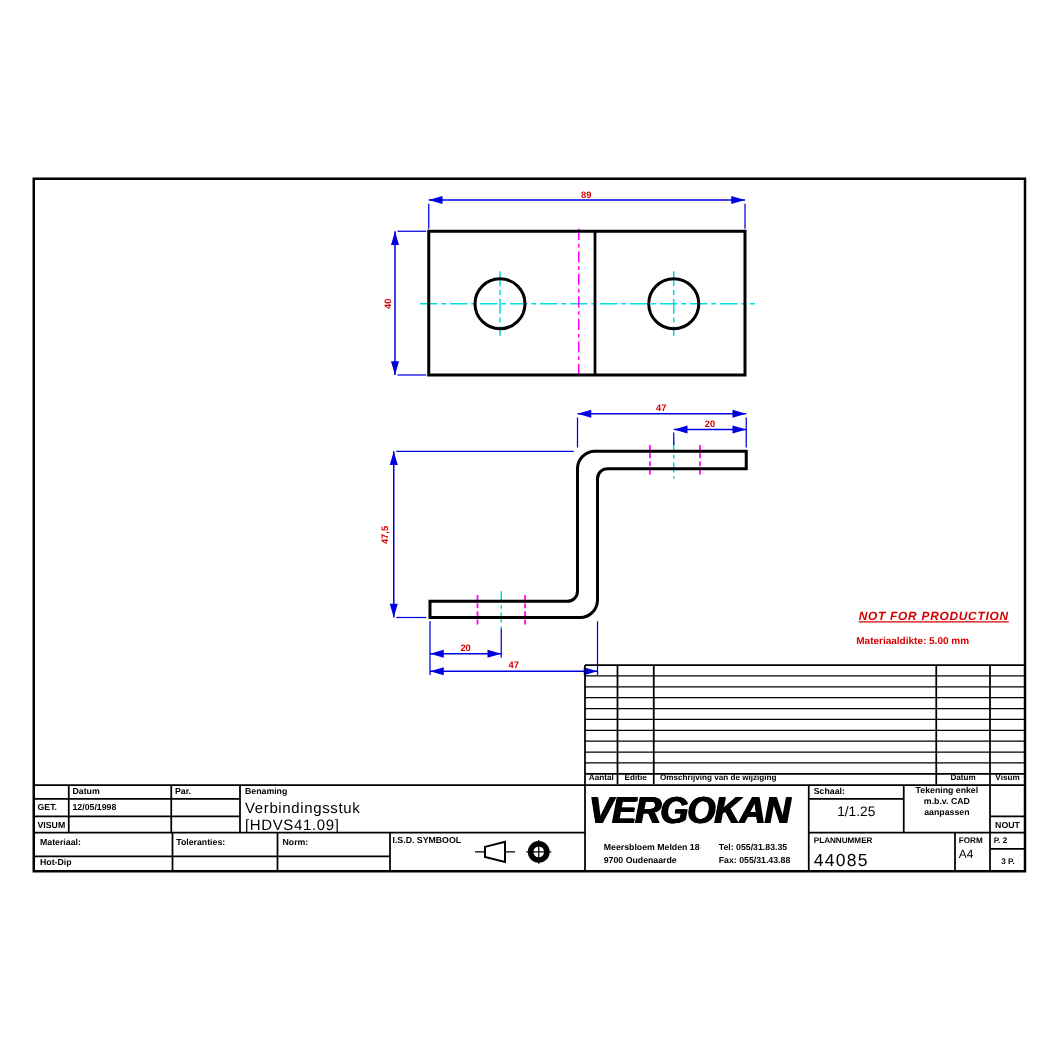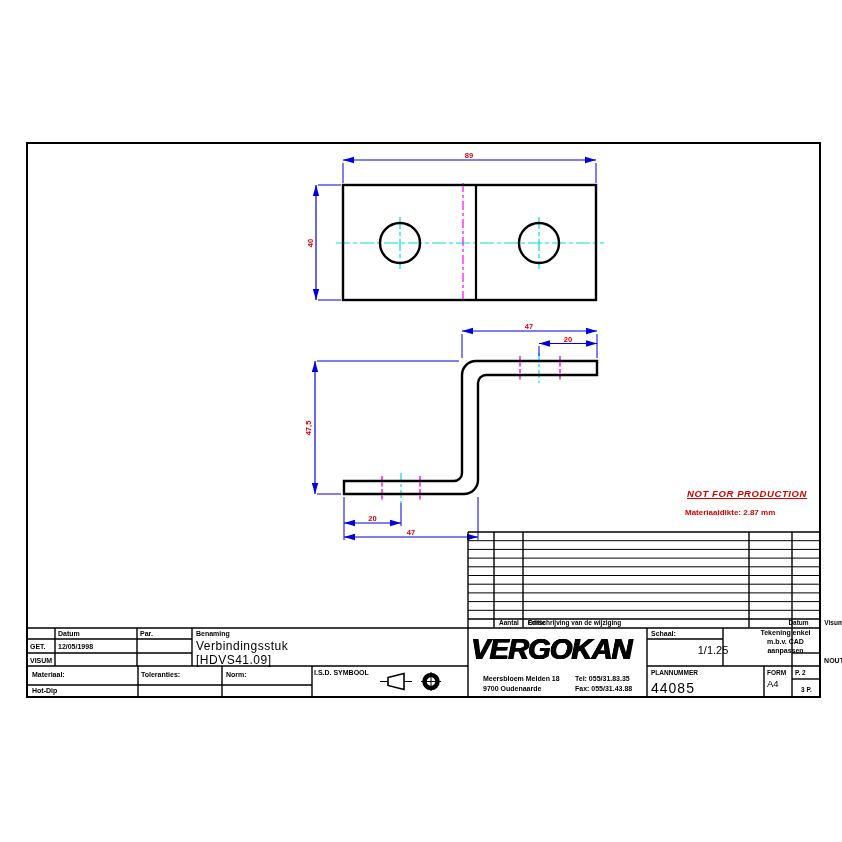--- a/index.html
+++ b/index.html
@@ -6,21 +6,21 @@
   #canvas{position:relative;width:842px;height:608px;background:#fff;
           font-family:"Liberation Sans",sans-serif;color:#000;}
   svg{position:absolute;left:0;top:0;}
   .t{position:absolute;white-space:nowrap;line-height:1;}
   .b7{font-size:7px;font-weight:bold;}
   .b65{font-size:6.5px;font-weight:bold;}
   .n12{font-size:12px;font-weight:normal;letter-spacing:0.5px;}
   .n11{font-size:11px;}
   .n10{font-size:14px;letter-spacing:1px;}
   .n95{font-size:9.5px;}
-  .ctr{text-align:center;margin-left:28px;}
+  .ctr{text-align:center;}
   .red{color:#d40000;}
   .stamp{font-size:9.5px;font-weight:bold;font-style:italic;letter-spacing:0.6px;}
   .logo{font-size:30px;font-weight:bold;font-style:italic;letter-spacing:-1px;
         text-shadow:0.9px 0 #000,-0.4px 0 #000,0 0.4px #000;transform:scaleX(0.97);
         transform-origin:left top;}
   .dimtxt{font:bold 7.5px "Liberation Sans",sans-serif;fill:#d40000;}
 </style>
 </head>
 <body>
 
@@ -162,21 +162,21 @@
   <g>
     <line x1="380" y1="681.5" x2="412" y2="681.5" stroke="#000" stroke-width="1"></line>
     <polygon points="388,677.5 404,673.5 404,689.5 388,685.5" fill="#fff" stroke="#000" stroke-width="1.6"></polygon>
     <line x1="421" y1="681.5" x2="441" y2="681.5" stroke="#000" stroke-width="1"></line>
     <line x1="431" y1="672" x2="431" y2="691" stroke="#000" stroke-width="1"></line>
     <circle cx="431" cy="681.5" r="6.5" fill="none" stroke="#000" stroke-width="4.5"></circle>
   </g>
 </svg>
 
 <div class="t red stamp" style="left:687px;top:489px;text-decoration:underline;">NOT FOR PRODUCTION</div>
-<div class="t red b7" style="left:685px;top:509px;font-size:8px;">Materiaaldikte: 2.87 mm</div>
+<div class="t red b7" style="left:685px;top:509px;font-size:8px;">Materiaaldikte: 5.00 mm</div>
 
 <div>
   <div class="t b7" style="left:58px;top:630px;">Datum</div>
   <div class="t b7" style="left:140px;top:630px;">Par.</div>
   <div class="t b7" style="left:196px;top:630px;">Benaming</div>
   <div class="t b7" style="left:30px;top:643px;">GET.</div>
   <div class="t b7" style="left:58px;top:643px;">12/05/1998</div>
   <div class="t b7" style="left:30px;top:656.5px;">VISUM</div>
   <div class="t n12" style="left:196px;top:640px;">Verbindingsstuk</div>
   <div class="t n12" style="left:196px;top:654px;">[HDVS41.09]</div>

